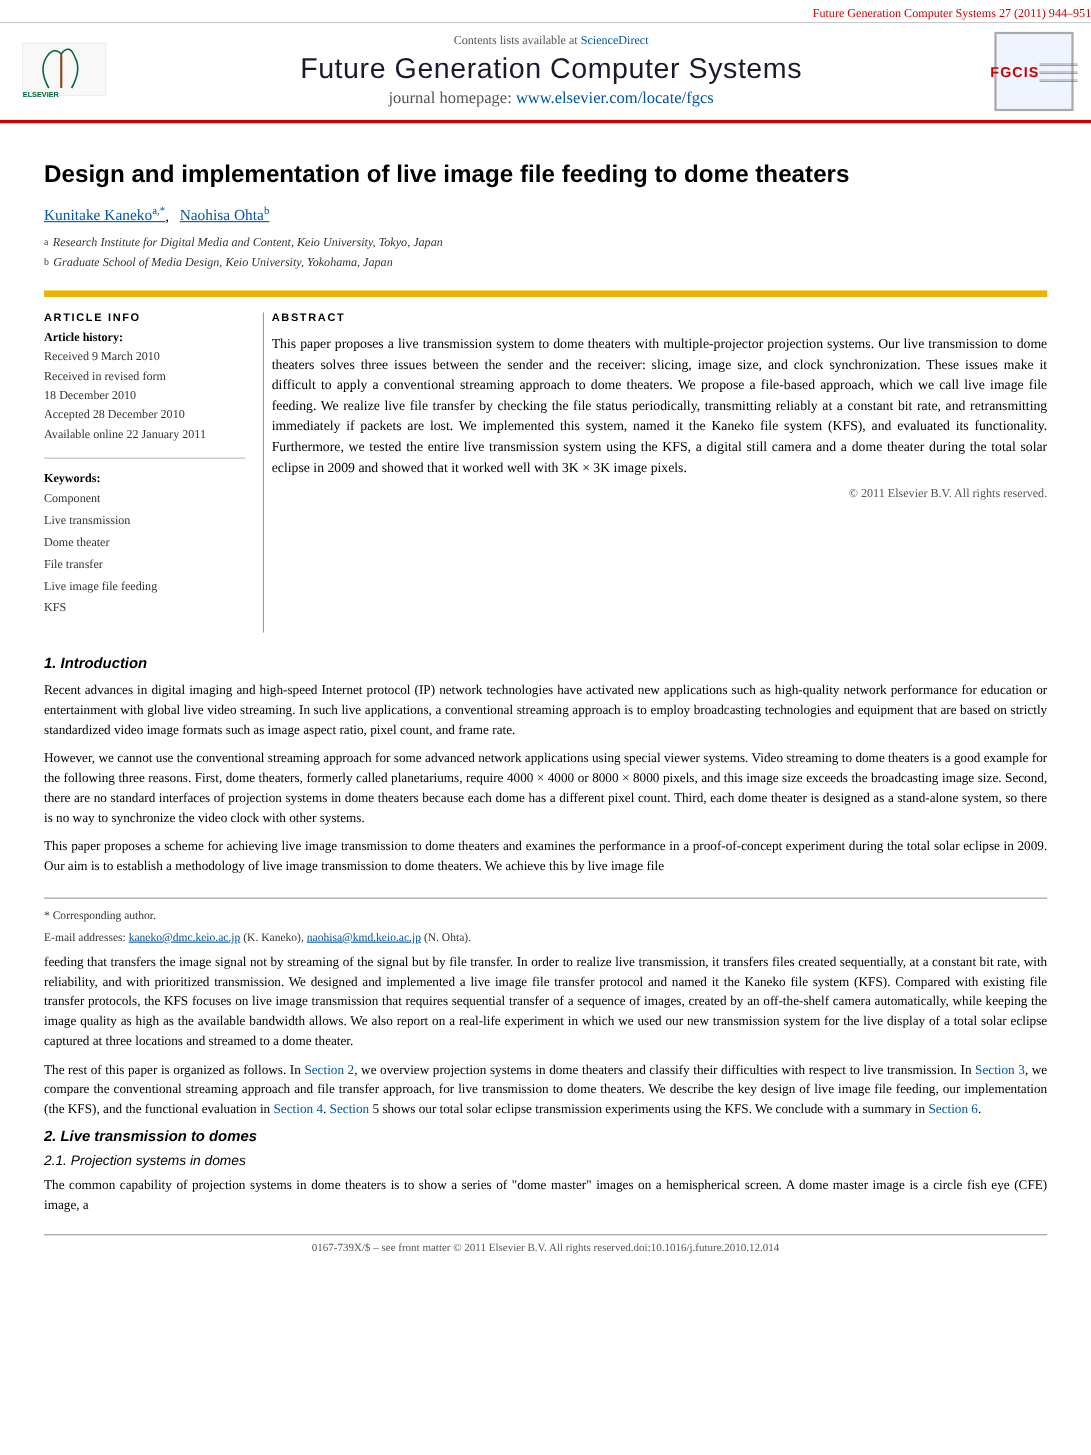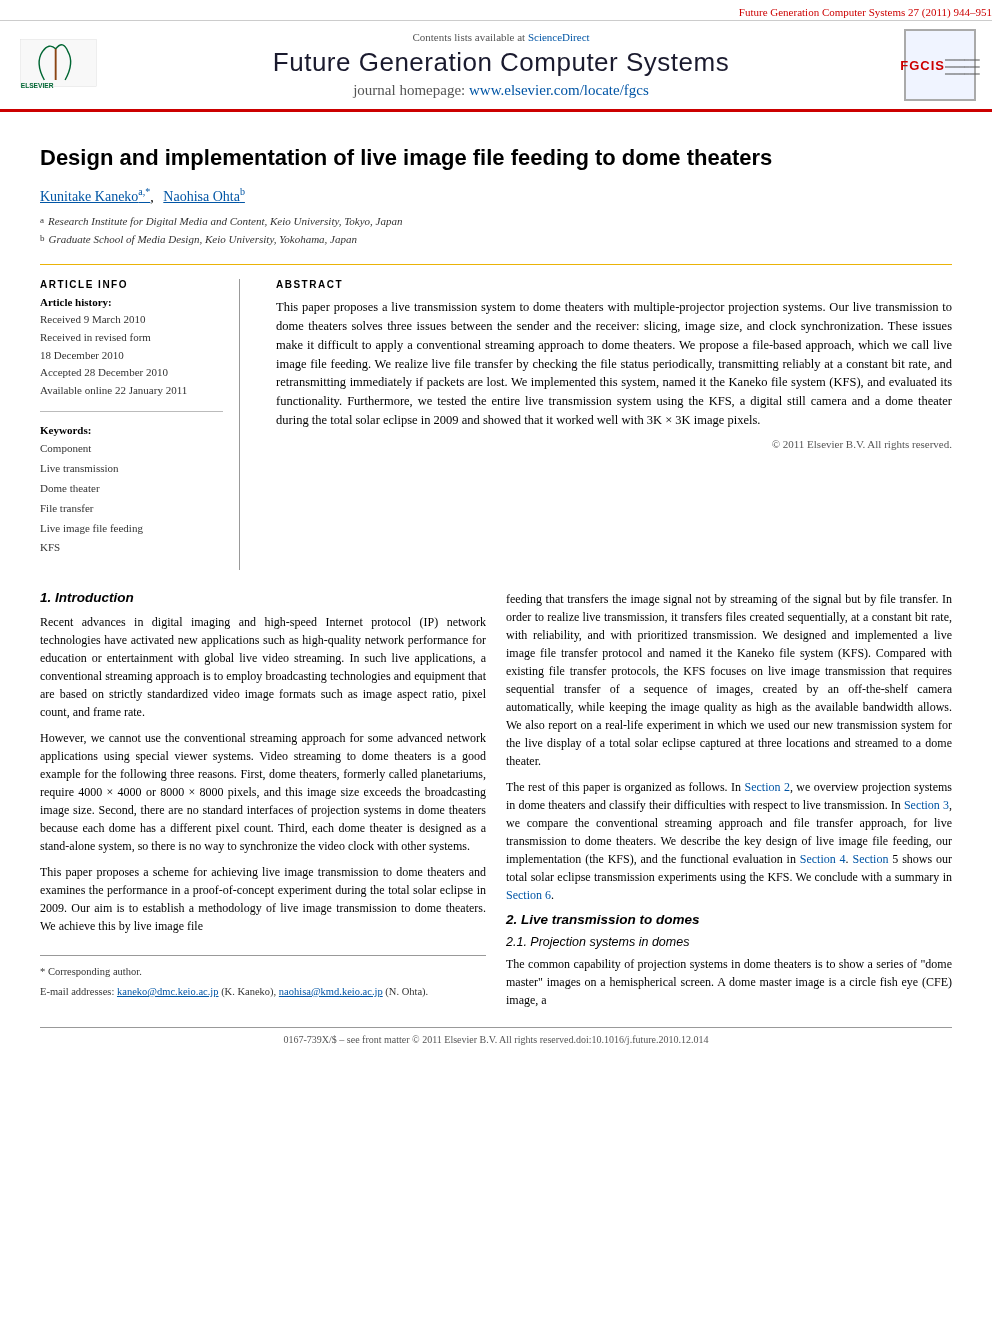--- a/index.html
+++ b/index.html
@@ -146,22 +146,22 @@
       font-size: 9px;
       vertical-align: super;
     }
     .affil-text {
       font-style: italic;
     }
 
     
     .two-col {
       display: flex;
-      gap: 36px;
-      border-top: 1px solid #eab308;
+      gap: 7px;
+      border-top: 6px solid #eab308;
       padding-top: 14px;
       margin-bottom: 20px;
     }
     .left-col {
       width: 200px;
       flex-shrink: 0;
       border-right: 1px solid #999;
       padding-right: 16px;
     }
     .right-col {
@@ -217,22 +217,22 @@
     .copyright-line {
       font-size: 11px;
       text-align: right;
       color: #555;
       margin-top: 8px;
     }
 
     
     .body-columns {
       display: flex;
-      gap: 20px;
       margin-top: 10px;
+      flex-direction: column;
     }
     .body-left {
       flex: 1;
     }
     .body-right {
       flex: 1;
     }
 
     .section-title {
       font-size: 13.5px;

